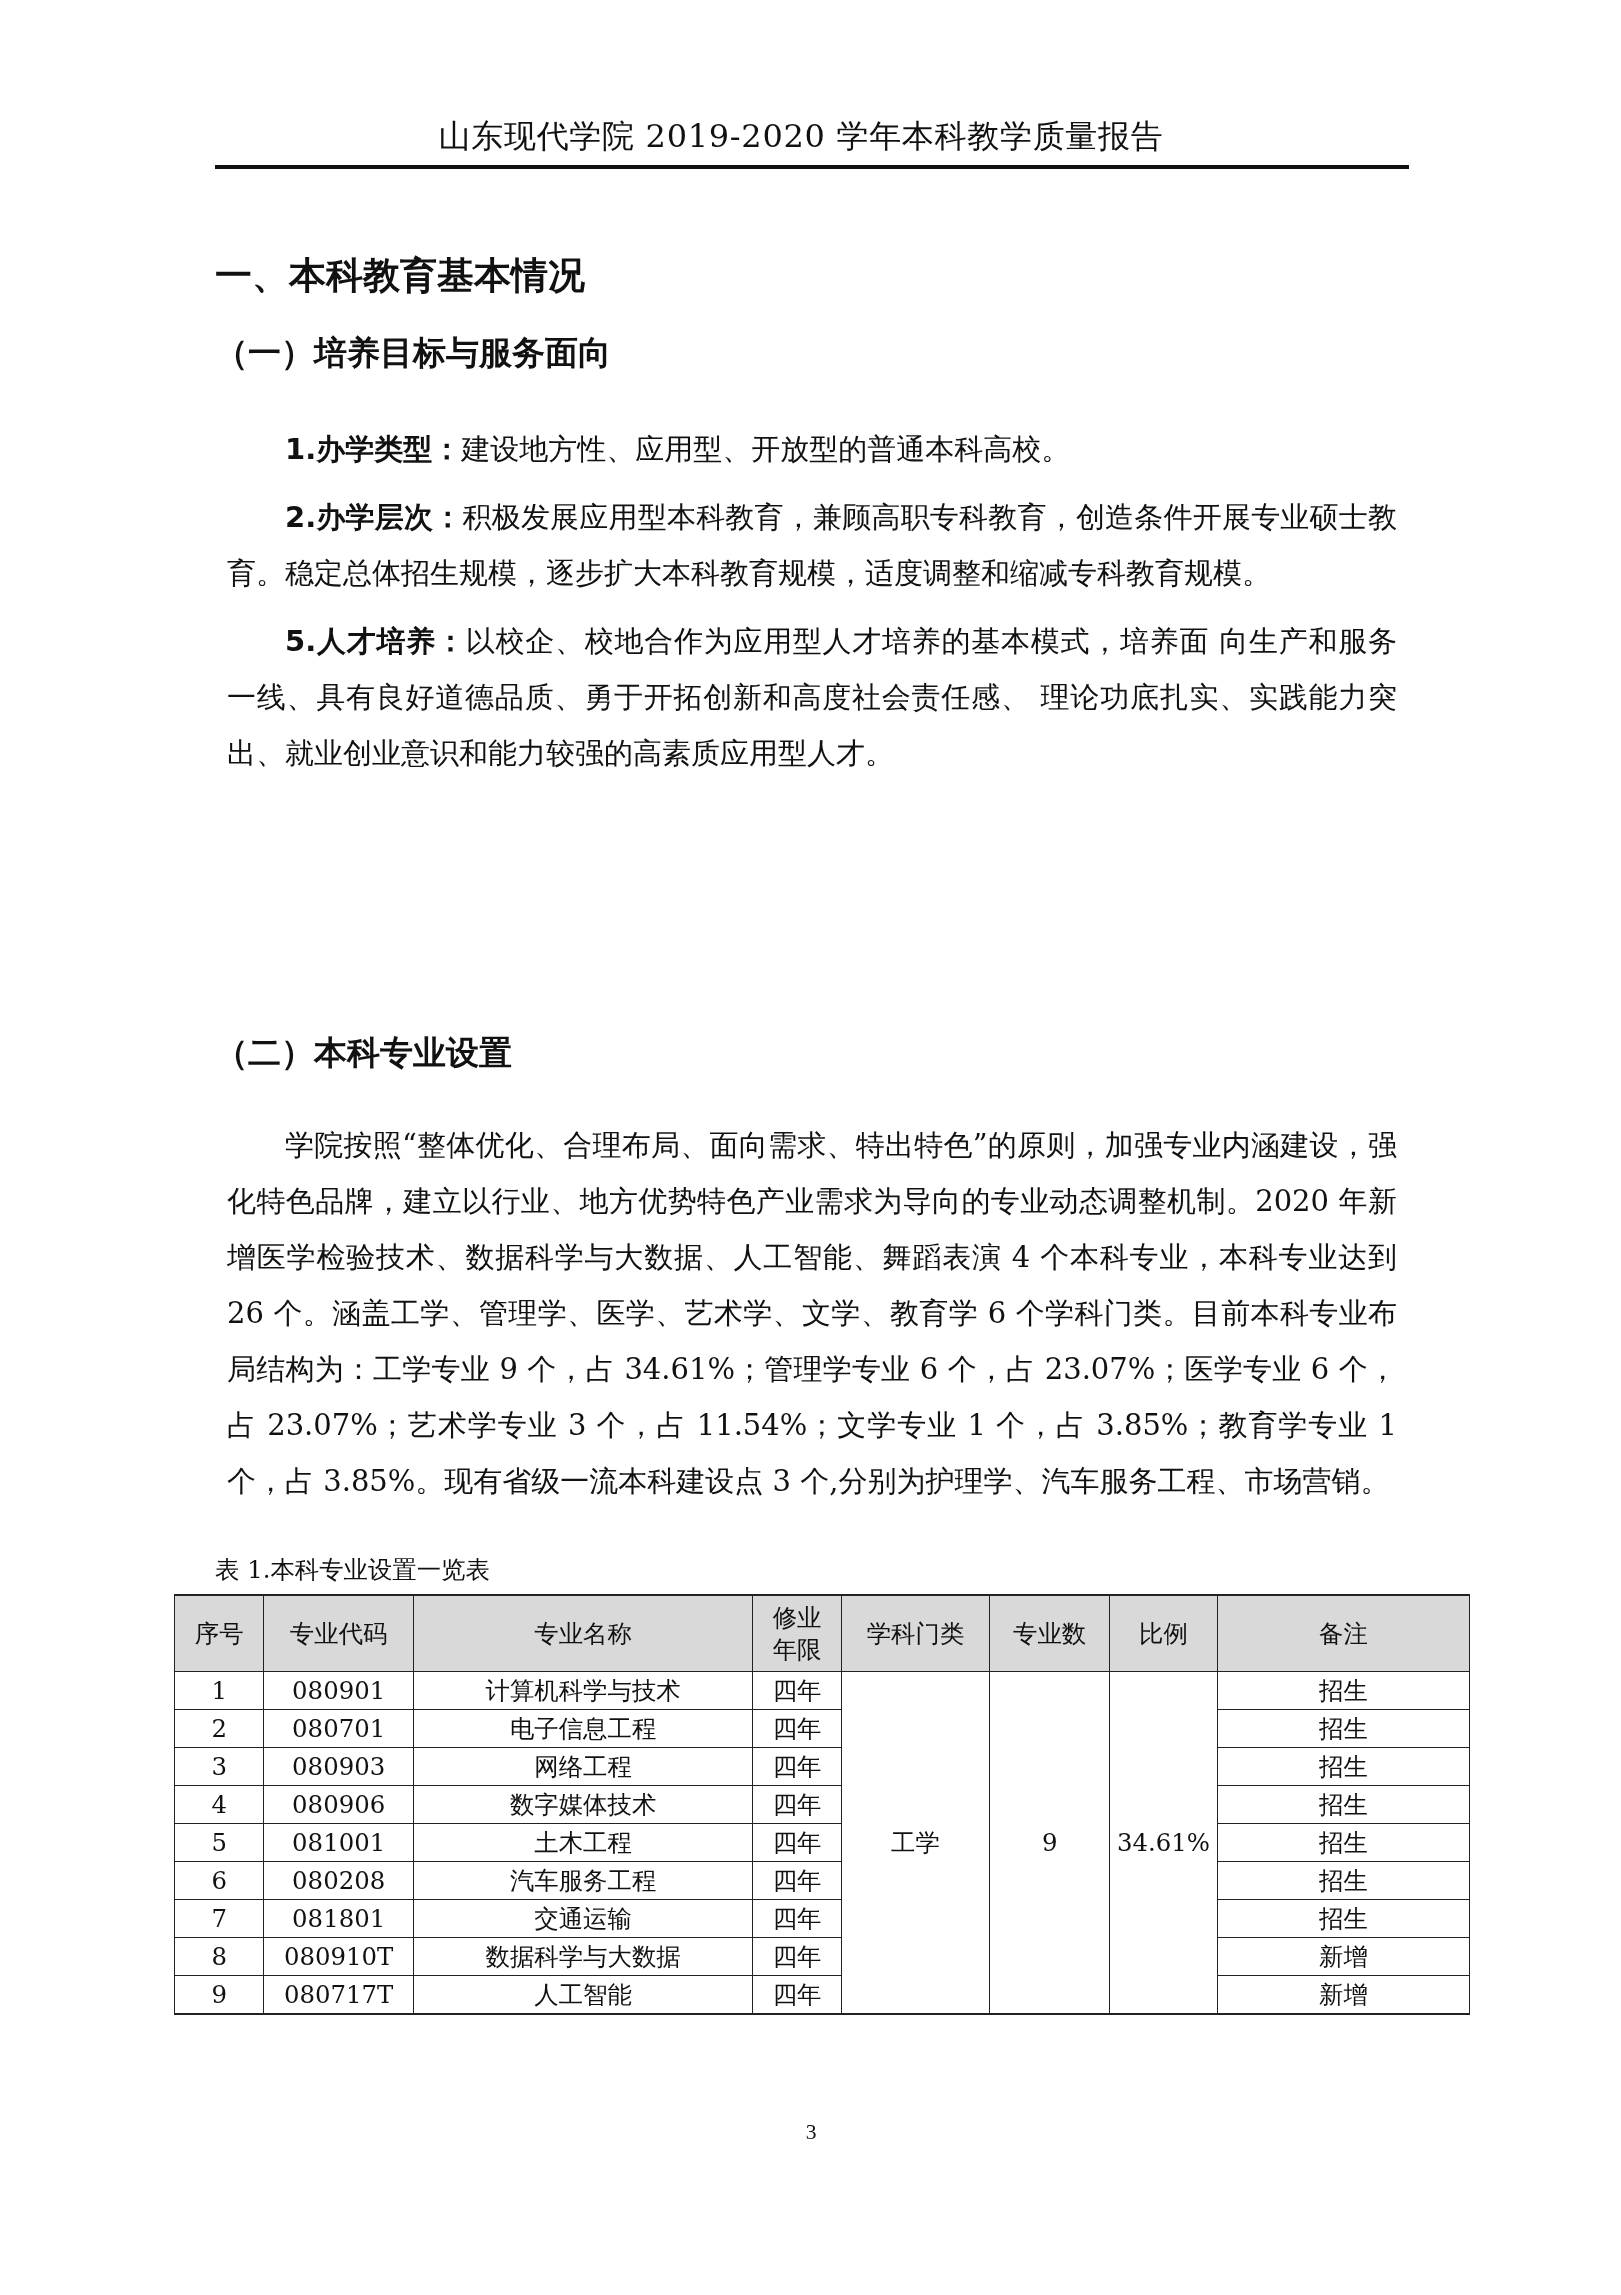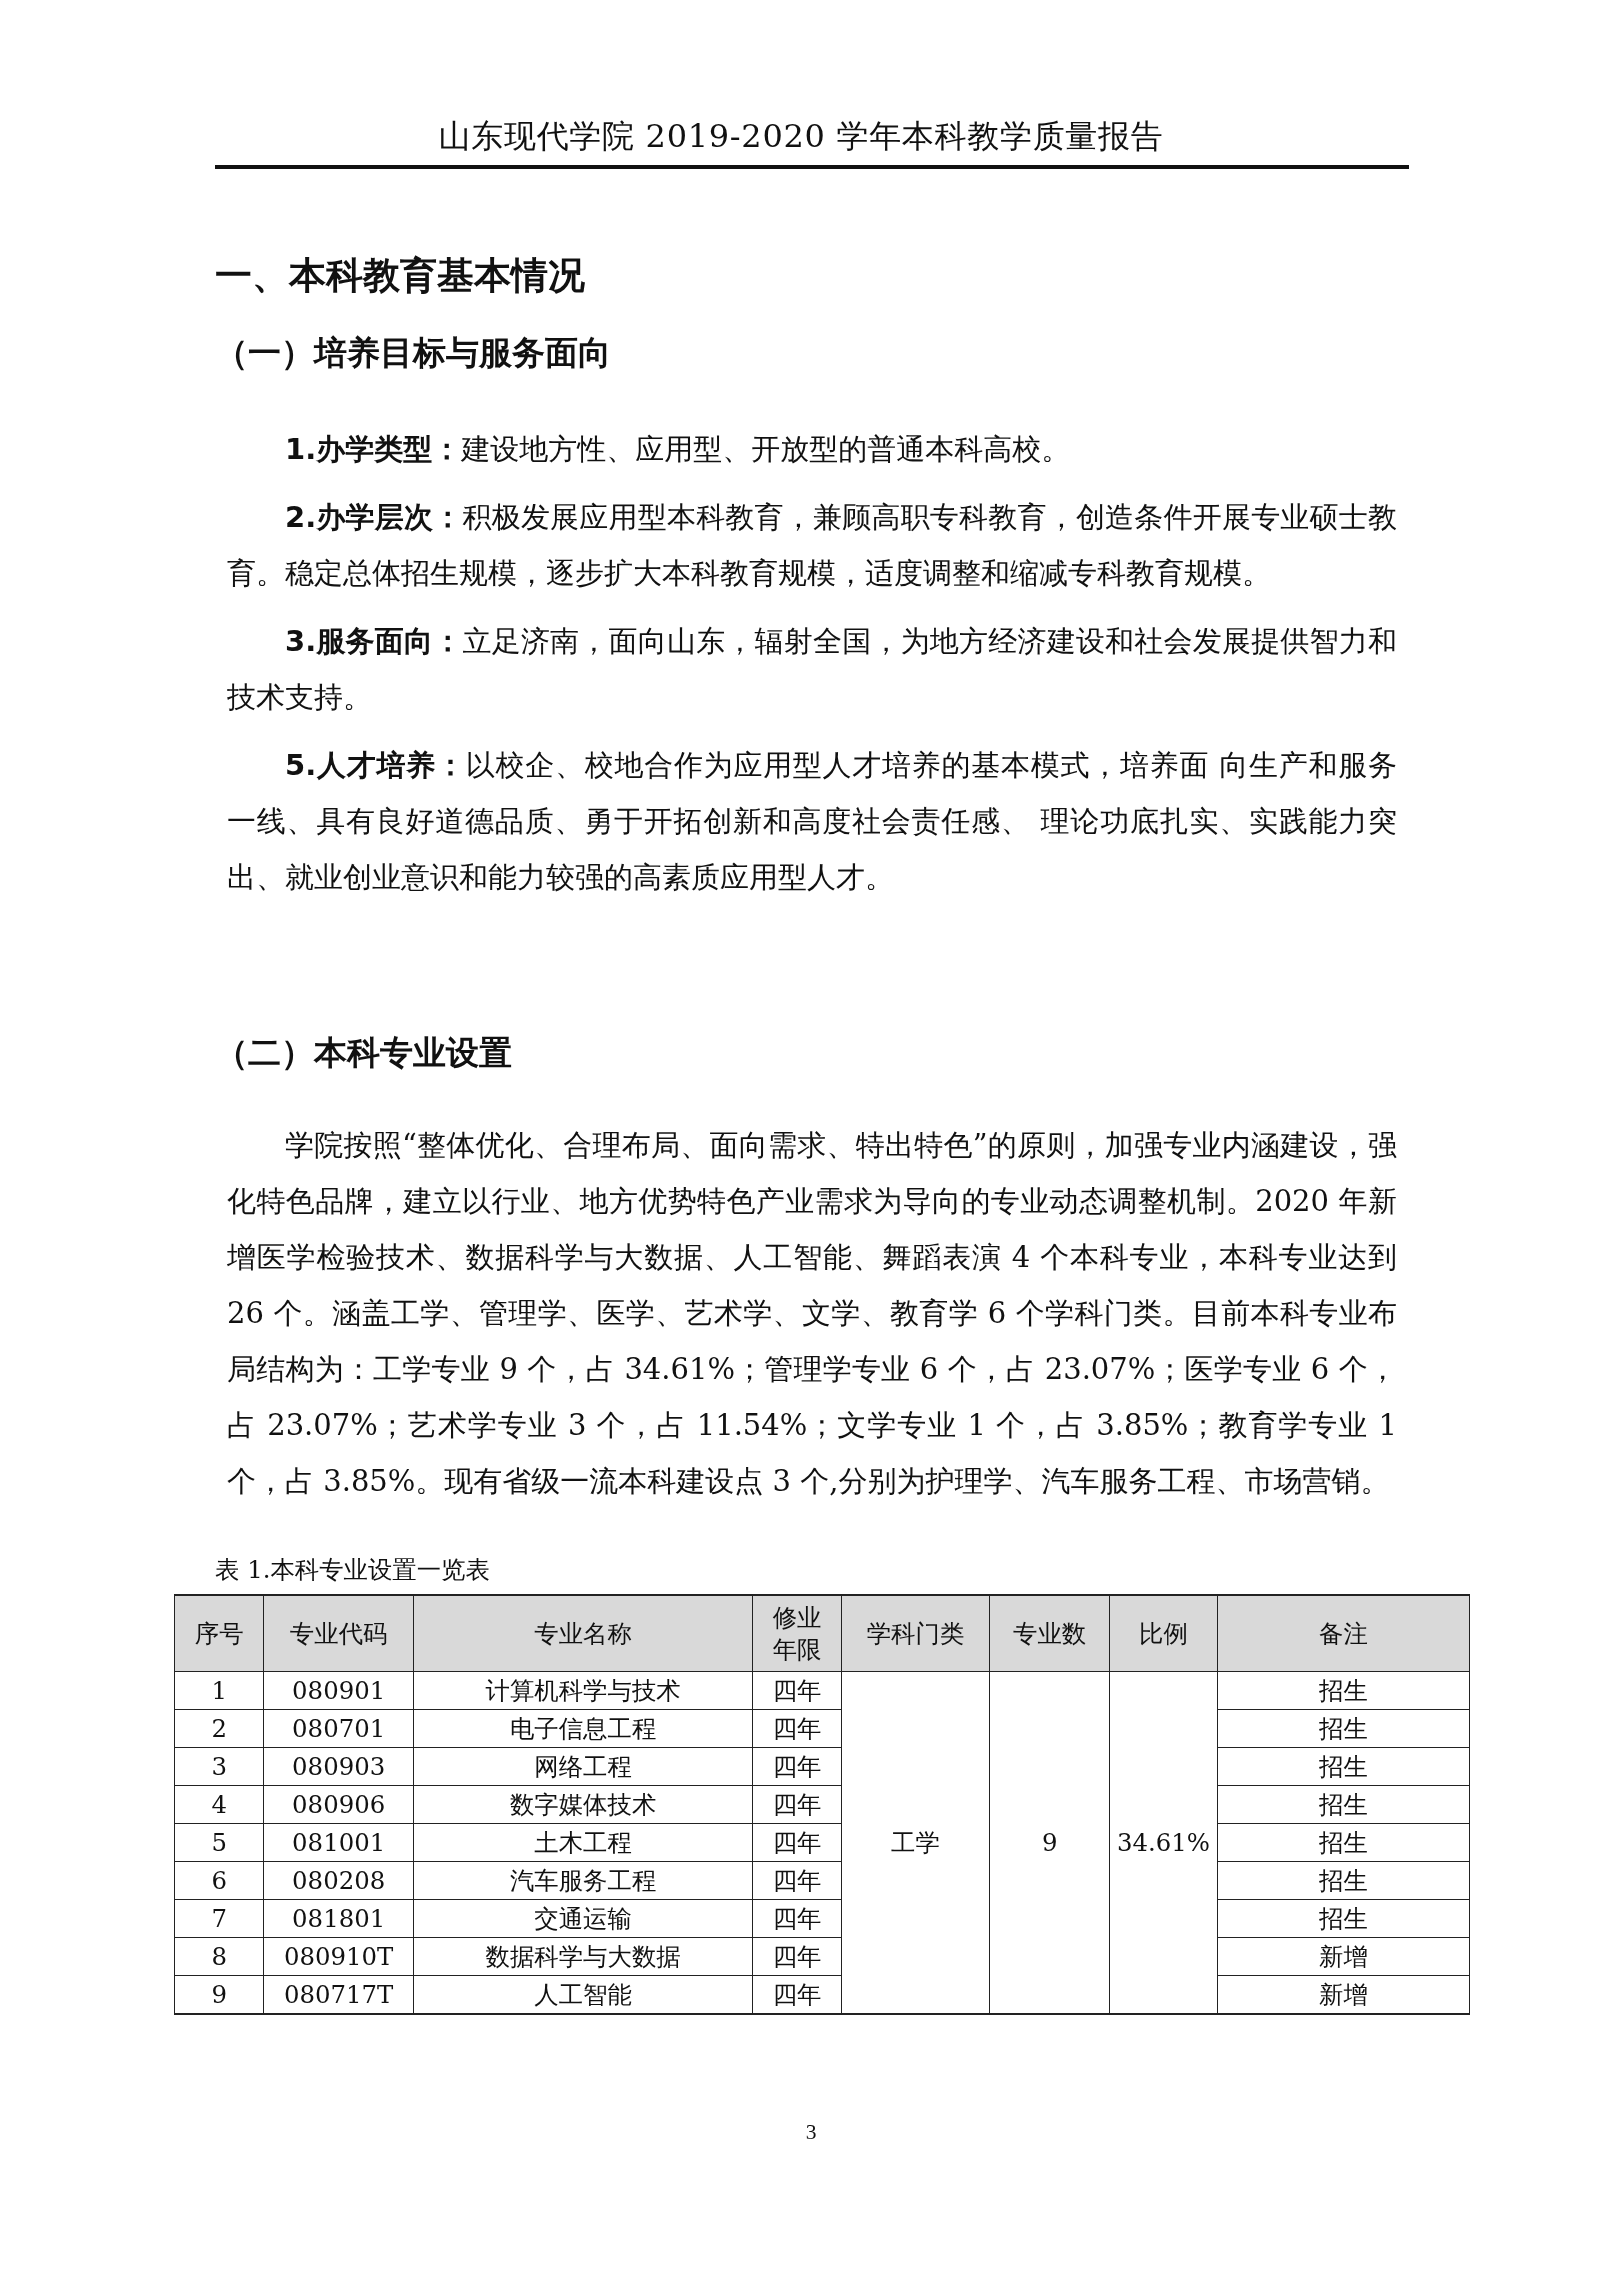--- a/index.html
+++ b/index.html
@@ -64,21 +64,20 @@
 <div class="page-header">山东现代学院 2019-2020 学年本科教学质量报告</div>
 <div class="header-rule"></div>
 
 <div class="h1">一、本科教育基本情况</div>
 
 <div class="h2 h2-a">（一）培养目标与服务面向</div>
 
 <div class="body-text body-a">
   <p class="para"><span class="lead">1.办学类型：</span><span>建设地方性、应用型、开放型的普通本科高校。</span></p>
   <p class="para"><span class="lead">2.办学层次：</span><span>积极发展应用型本科教育，兼顾高职专科教育，创造条件开展专业硕士教育。稳定总体招生规模，逐步扩大本科教育规模，适度调整和缩减专科教育规模。</span></p>
-  <p class="para"><span class="lead">3.服务面向：</span><span>立足济南，面向山东，辐射全国，为地方经济建设和社会发展提供智力和技术支持。</span></p>
   <p class="para"><span class="lead">5.人才培养：</span><span>以校企、校地合作为应用型人才培养的基本模式，培养面 向生产和服务一线、具有良好道德品质、勇于开拓创新和高度社会责任感、 理论功底扎实、实践能力突出、就业创业意识和能力较强的高素质应用型人才。</span></p>
 </div>
 
 <div class="h2 h2-b">（二）本科专业设置</div>
 
 <div class="body-text body-b">
   <p class="para">学院按照“整体优化、合理布局、面向需求、特出特色”的原则，加强专业内涵建设，强化特色品牌，建立以行业、地方优势特色产业需求为导向的专业动态调整机制。2020 年新增医学检验技术、数据科学与大数据、人工智能、舞蹈表演 4 个本科专业，本科专业达到 26 个。涵盖工学、管理学、医学、艺术学、文学、教育学 6 个学科门类。目前本科专业布局结构为：工学专业 9 个，占 34.61%；管理学专业 6 个，占 23.07%；医学专业 6 个，占 23.07%；艺术学专业 3 个，占 11.54%；文学专业 1 个，占 3.85%；教育学专业 1 个，占 3.85%。现有省级一流本科建设点 3 个,分别为护理学、汽车服务工程、市场营销。</p>
 </div>
 
 <div class="caption">表 1.本科专业设置一览表</div>

